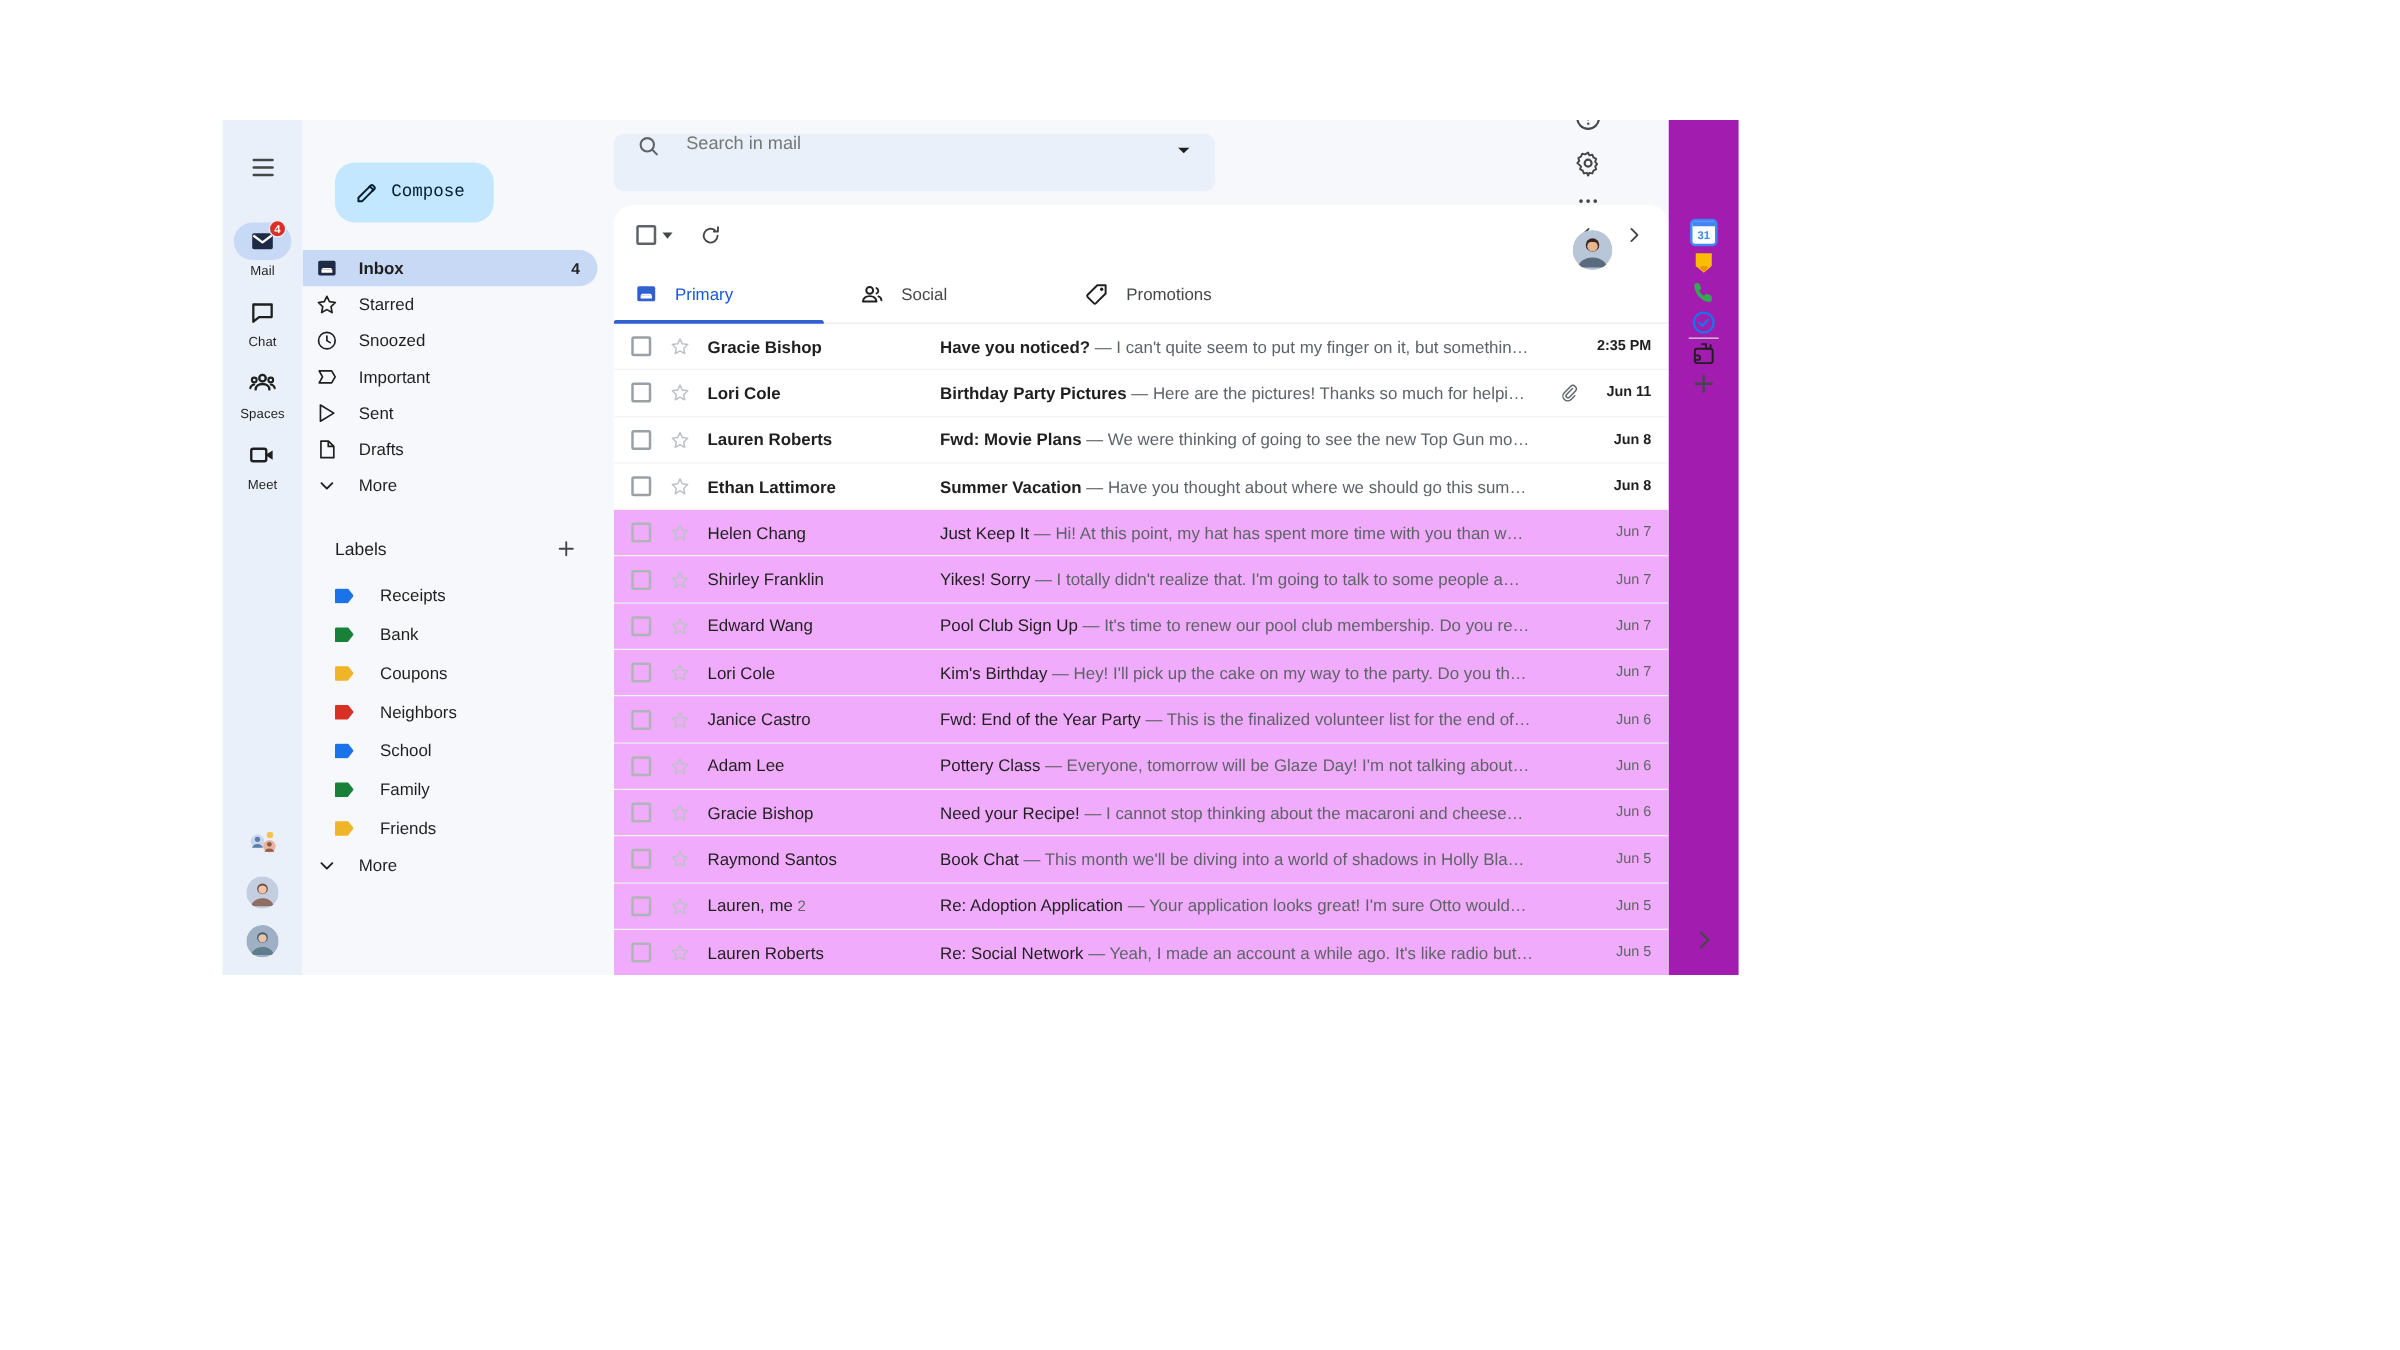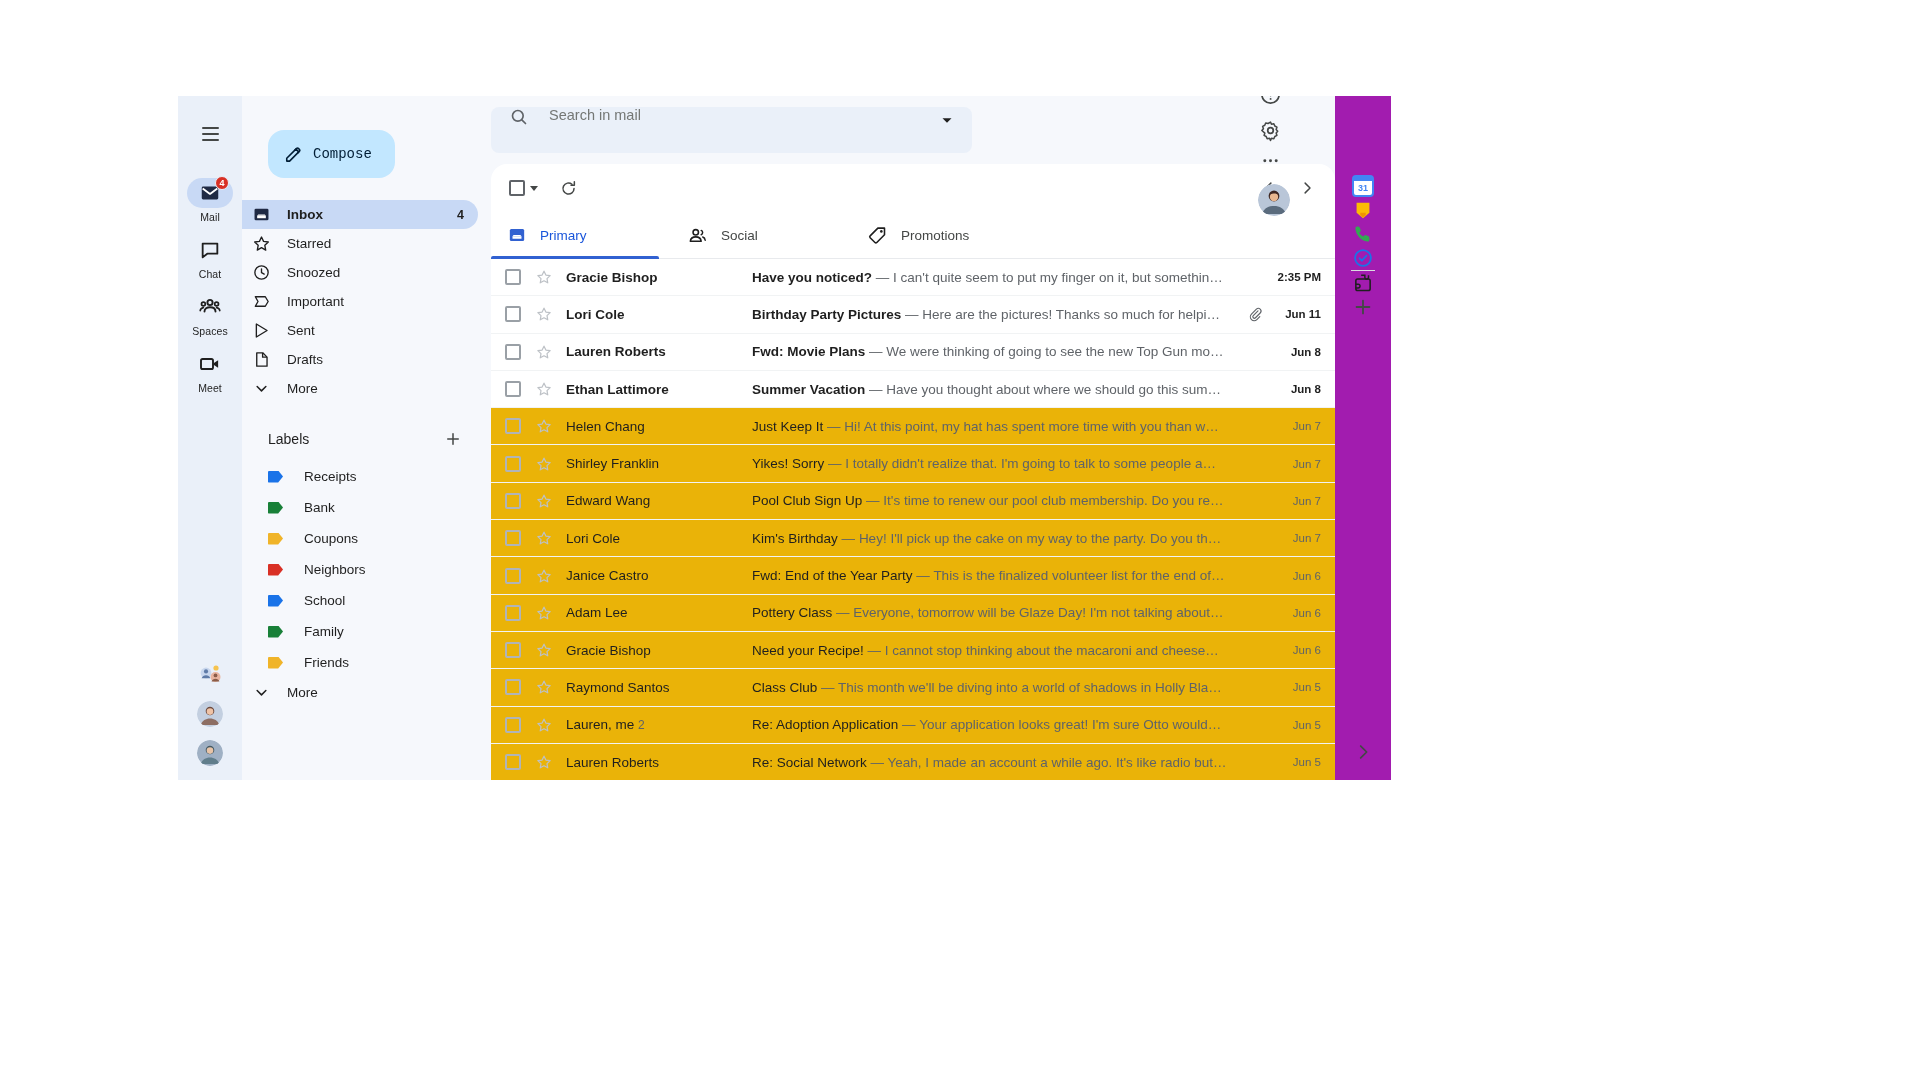--- a/index.html
+++ b/index.html
@@ -341,21 +341,21 @@
   
   #email-list { flex: 1; overflow: hidden; }
   .row {
     height: 37.3px;
     display: flex; align-items: center;
     padding: 0 14px 0 14px;
     border-bottom: 1px solid #f1f3f4;
     cursor: pointer;
     background: #fff;
   }
-  .row.read { background: #eab308; }
+  .row.read { background: #f0abfc; }
   .row-cb {
     width: 16px; height: 16px;
     border: 2px solid #9aa0a6;
     border-radius: 2px;
     flex: 0 0 16px;
   }
   .row.read .row-cb { border-color: #b0b4b8; }
   .row-star {
     width: 20px; height: 20px;
     flex: 0 0 20px;
@@ -926,21 +926,21 @@
             </span>
           </div>
           <div class="row read">
             <span class="row-cb"></span>
             <span class="row-star">
               <svg width="18" height="18" viewBox="0 0 24 24">
                 <path d="M12 4.2l2.5 5.2 5.7.8-4.2 4 1 5.6-5-2.8-5 2.8 1-5.6-4.2-4 5.7-.8z" fill="none" stroke="#bdc1c6" stroke-width="1.6" stroke-linejoin="round"></path>
               </svg>
             </span>
             <span class="sender">Raymond Santos</span>
-            <span class="snippet"><span class="subj">Class Club</span><span> — </span><span>This month we'll be diving into a world of shadows in Holly Bla…</span></span>
+            <span class="snippet"><span class="subj">Book Chat</span><span> — </span><span>This month we'll be diving into a world of shadows in Holly Bla…</span></span>
             <span class="row-right">
               <span class="row-date">Jun 5</span>
             </span>
           </div>
           <div class="row read">
             <span class="row-cb"></span>
             <span class="row-star">
               <svg width="18" height="18" viewBox="0 0 24 24">
                 <path d="M12 4.2l2.5 5.2 5.7.8-4.2 4 1 5.6-5-2.8-5 2.8 1-5.6-4.2-4 5.7-.8z" fill="none" stroke="#bdc1c6" stroke-width="1.6" stroke-linejoin="round"></path>
               </svg>

